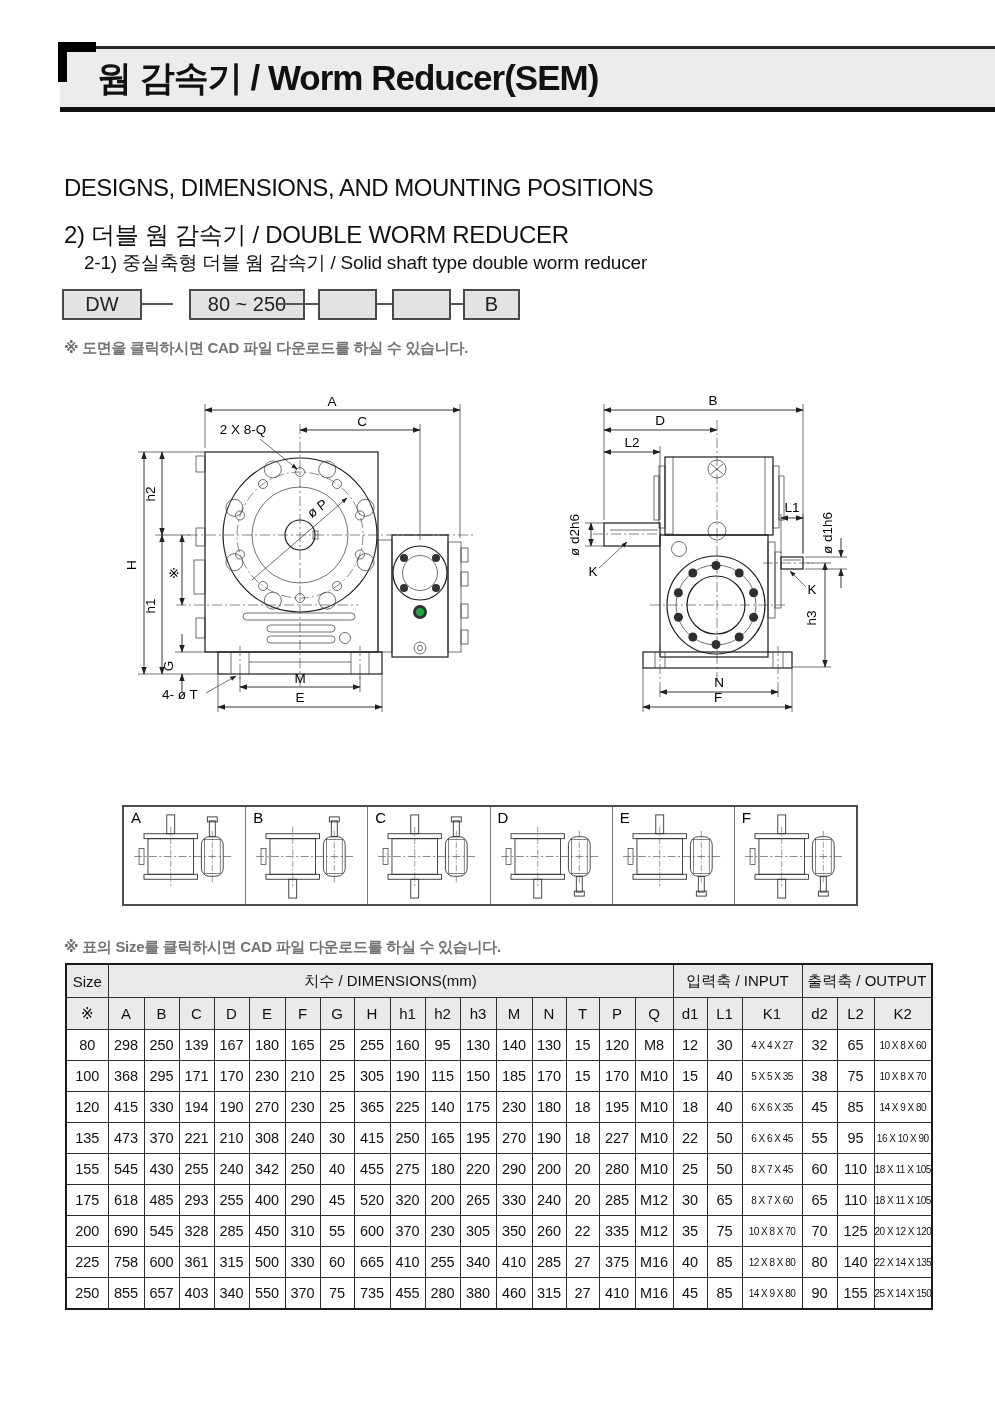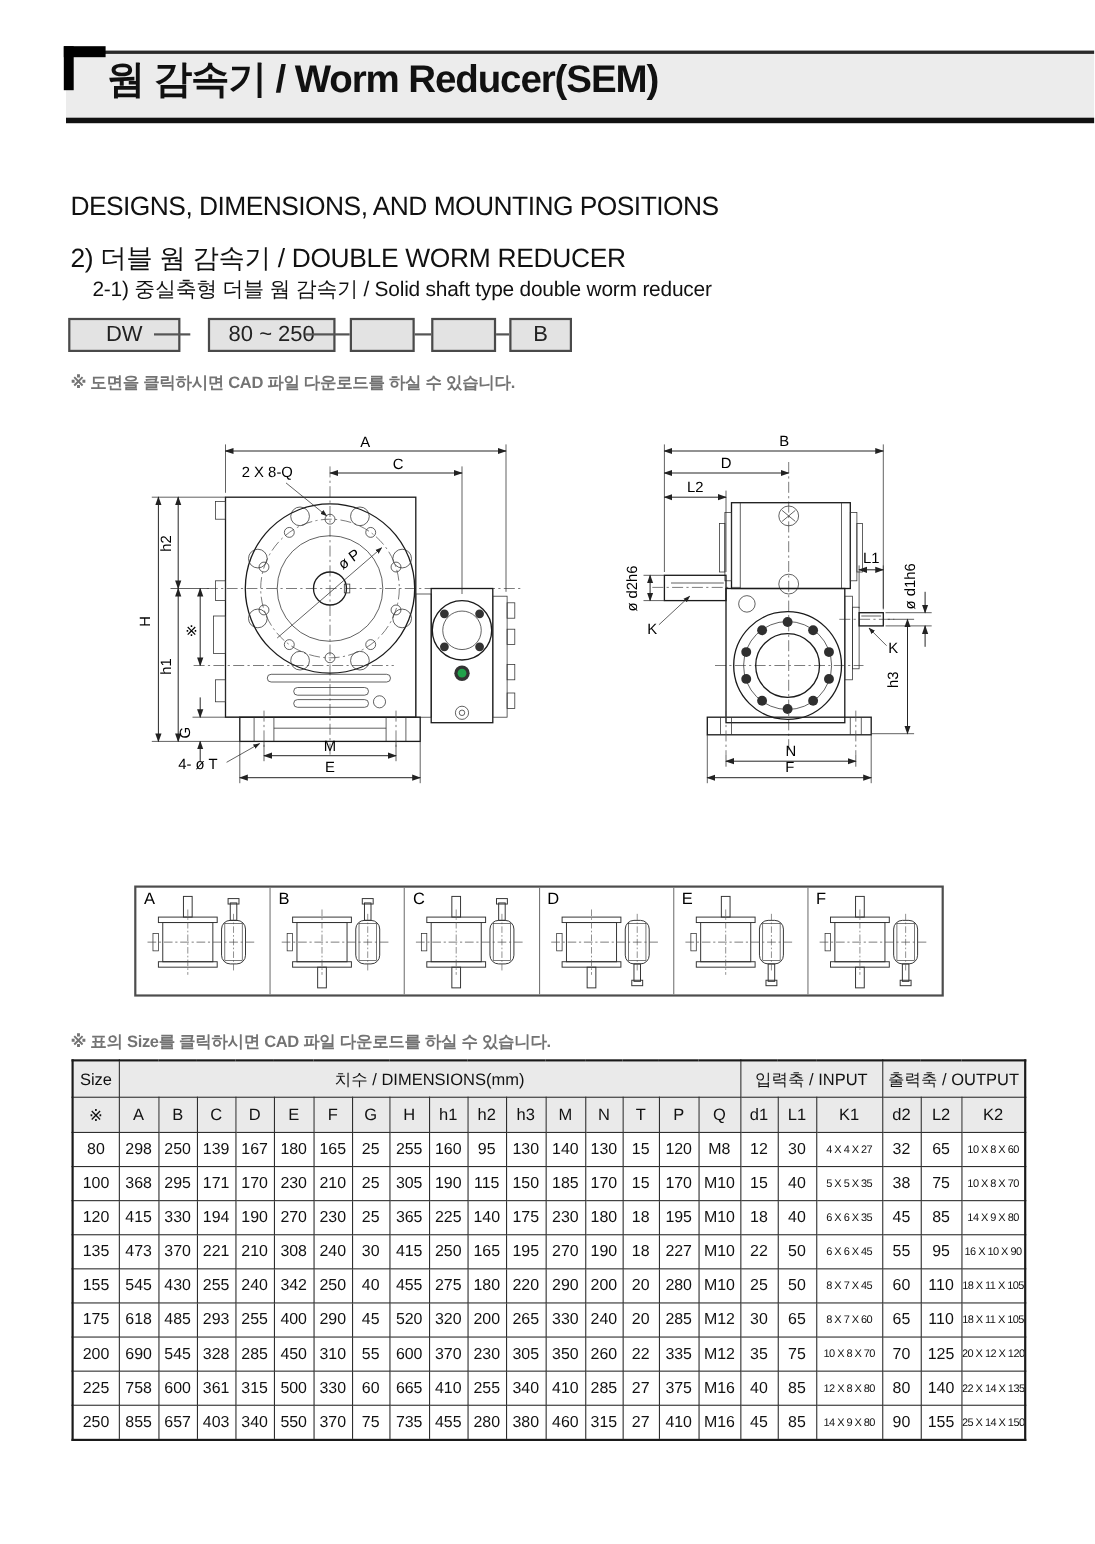--- a/index.html
+++ b/index.html
@@ -2,36 +2,36 @@
 <html><head>
 <meta charset="utf-8">
 <style>
   html,body{margin:0;padding:0;background:#fff;}
   body{width:995px;height:1404px;position:relative;font-family:"Liberation Sans","DejaVu Sans",sans-serif;color:#111;}
   .page{position:absolute;inset:0;overflow:hidden;background:#fff;}
 
   
   .title-bar{position:absolute;left:60px;top:46px;width:935px;height:66px;background:#ececec;
     border-top:3px solid #2a2a2a;border-bottom:5px solid #111;box-sizing:border-box;
-    display:flex;}
+    display:flex;align-items:center;}
   .title-bar .title{margin-left:37px;font-size:35px;font-weight:bold;letter-spacing:-1px;}
   .corner-mark{position:absolute;left:58px;top:42px;width:38px;height:40px;pointer-events:none;}
   .corner-mark .h{position:absolute;left:0;top:0;width:38px;height:10px;background:#000;}
   .corner-mark .v{position:absolute;left:0;top:0;width:9px;height:40px;background:#000;}
 
   
   .subtitle-kr{position:absolute;left:64px;top:143px;font-size:23px;font-weight:bold;letter-spacing:-0.5px;}
   .subtitle-en{position:absolute;left:64px;top:174px;font-size:24px;font-weight:normal;letter-spacing:-0.5px;}
   .item-title{position:absolute;left:64px;top:219px;font-size:24px;letter-spacing:-0.3px;}
   .subitem-title{position:absolute;left:84px;top:250px;font-size:19px;letter-spacing:-0.2px;}
 
   
   .model-box{position:absolute;top:289px;height:31px;background:#e3e3e3;border:2px solid #4a4a4a;
     box-sizing:border-box;display:flex;align-items:center;justify-content:center;font-size:20px;color:#222;}
-  .mb1{left:62px;width:102px;}  .mb2{left:173px;width:116px;margin-left:16px;}
+  .mb1{left:62px;width:80px;}  .mb2{left:173px;width:116px;margin-left:16px;}
   .mb3{left:318px;width:59px;} .mb4{left:392px;width:59px;} .mb5{left:463px;width:57px;}
   .model-link{position:absolute;top:303px;height:2px;background:#555;}
   .ml1{left:140px;width:33px;} .ml2{left:277px;width:41px;} .ml3{left:377px;width:15px;} .ml4{left:451px;width:12px;}
 
   .cad-note{position:absolute;left:64px;color:#737373;font-weight:bold;font-size:15px;letter-spacing:-0.3px;}
   .note1{top:339px;} .note2{top:938px;}
 
   
   .draw{position:absolute;top:390px;}
   .draw-front{left:100px;width:420px;height:350px;}

